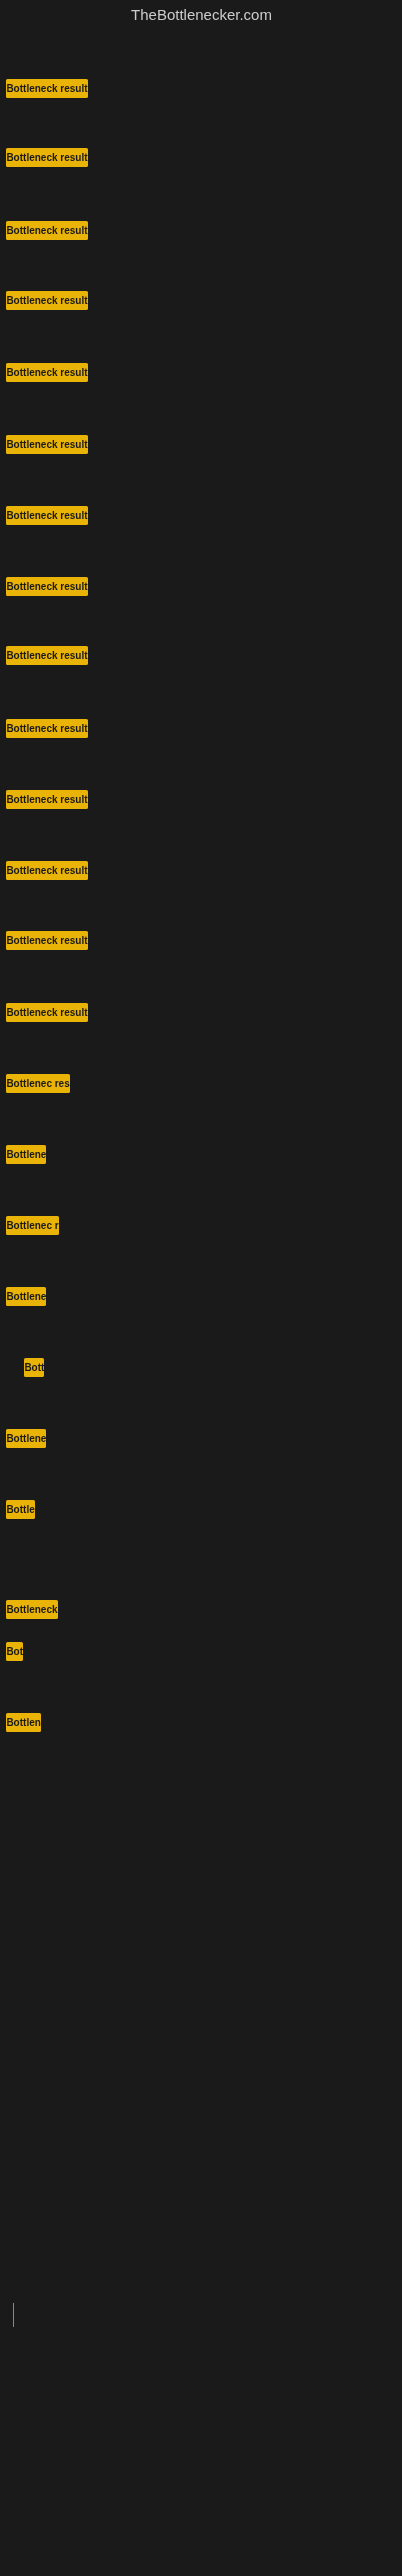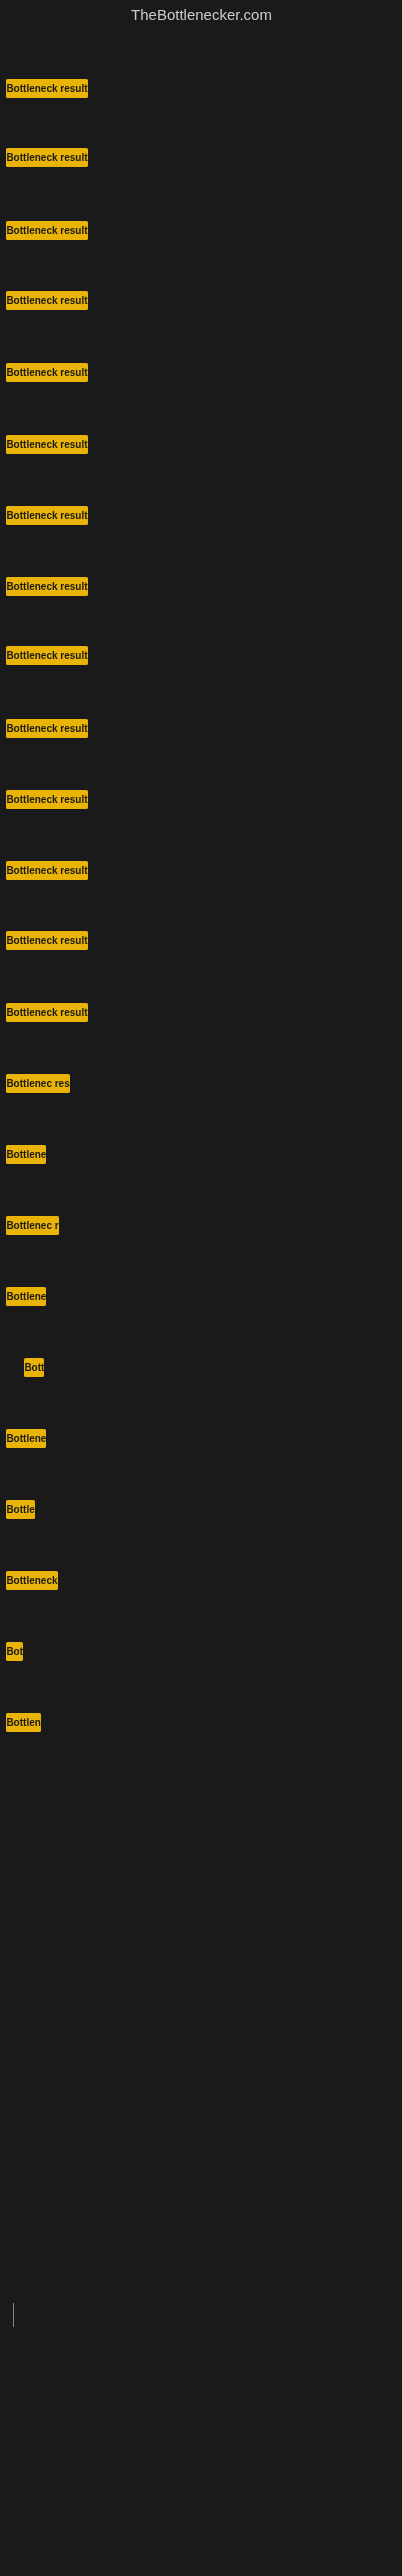--- a/index.html
+++ b/index.html
@@ -65,18 +65,18 @@
     <div style="position: absolute; top: 828px; left: 6.4px;"><span class="bottleneck-badge" style="max-width: 97px;">Bottleneck result</span></div>
     <div style="position: absolute; top: 898px; left: 6.4px;"><span class="bottleneck-badge" style="max-width: 97px;">Bottleneck result</span></div>
     <div style="position: absolute; top: 970px; left: 6.4px;"><span class="bottleneck-badge" style="max-width: 97px;">Bottleneck result</span></div>
     <div style="position: absolute; top: 1041px; left: 6.4px;"><span class="bottleneck-badge" style="max-width: 81px;">Bottlenec res</span></div>
     <div style="position: absolute; top: 1112px; left: 6.4px;"><span class="bottleneck-badge" style="max-width: 58px;">Bottlene</span></div>
     <div style="position: absolute; top: 1183px; left: 6.4px;"><span class="bottleneck-badge" style="max-width: 68px;">Bottlenec r</span></div>
     <div style="position: absolute; top: 1254px; left: 6.4px;"><span class="bottleneck-badge" style="max-width: 53px;">Bottlene</span></div>
     <div style="position: absolute; top: 1325px; left: 6.4px;"><span class="bottleneck-badge" style="max-width: 32px; margin-left: 18px;">Bott</span></div>
     <div style="position: absolute; top: 1396px; left: 6.4px;"><span class="bottleneck-badge" style="max-width: 53px;">Bottlene</span></div>
     <div style="position: absolute; top: 1467px; left: 6.4px;"><span class="bottleneck-badge" style="max-width: 40px;">Bottle</span></div>
-    <div style="position: absolute; top: 1538px; left: 6.4px;"><span class="bottleneck-badge" style="max-width: 63px;">Bottleneck</span></div>
+    <div style="position: absolute; top: 1538px; left: 6.4px;"><span class="bottleneck-badge" style="max-width: 63px; margin-top: 29px;">Bottleneck</span></div>
     <div style="position: absolute; top: 1609px; left: 6.4px;"><span class="bottleneck-badge" style="max-width: 27px;">Bot</span></div>
     <div style="position: absolute; top: 1680px; left: 6.4px;"><span class="bottleneck-badge" style="max-width: 47px;">Bottlen</span></div>
     <div class="cursor-line" style="position: absolute; top: 2254px; left: 6.4px;"></div>
   </div>
 
 
 </body></html>

